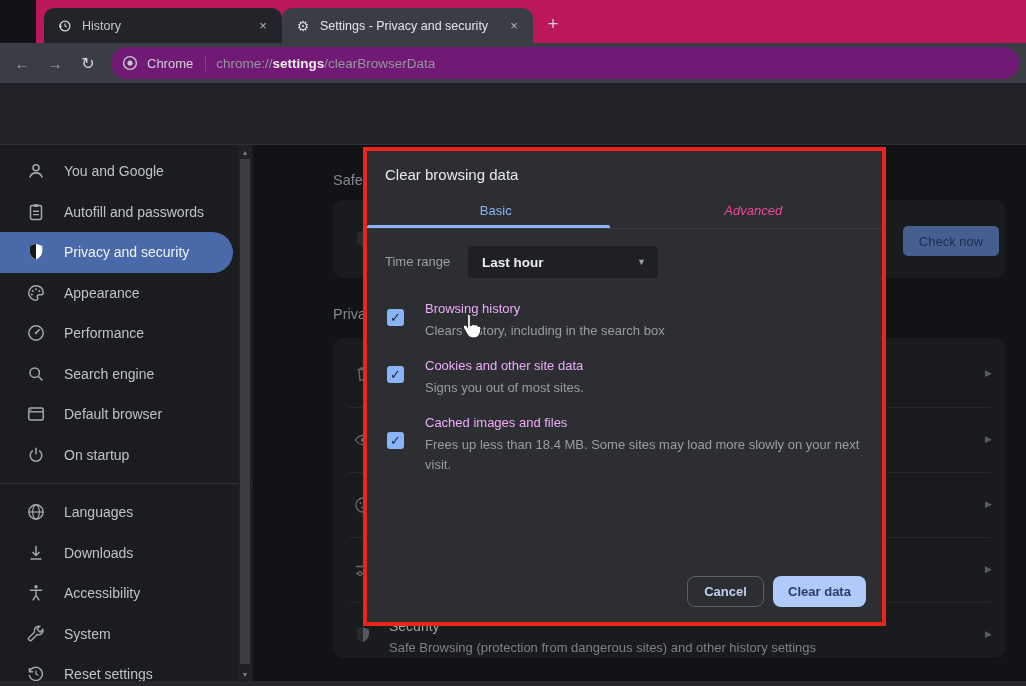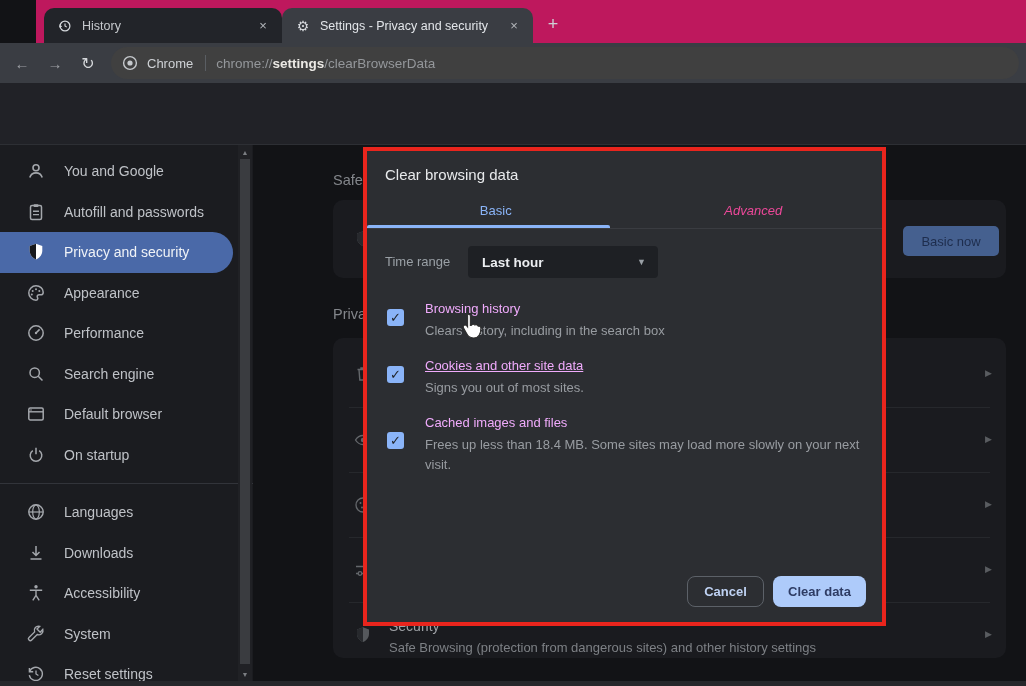--- a/index.html
+++ b/index.html
@@ -17,21 +17,21 @@
     display:flex; align-items:center; justify-content:center; color:#b4b7bb; font-size:13px; }
   #newtab { position:absolute; left:504px; top:11px; width:26px; height:26px; border-radius:50%;
     color:#ced1d5; font-size:18px; display:flex; align-items:center; justify-content:center; }
 
   
   #toolbar { position:absolute; left:0; top:43px; width:1026px; height:40px; background:#3a3d43; }
   .navbtn { position:absolute; top:7px; width:26px; height:26px; border-radius:50%; color:#9da0a5;
     font-size:15px; display:flex; align-items:center; justify-content:center; }
   #reload-btn { color:#d4d7da; font-size:16px; }
   #omnibox { position:absolute; left:111px; top:47px; width:908px; height:32px; border-radius:16px;
-    background:#404040; display:flex; align-items:center; font-size:13px; }
+    background:#701a75; display:flex; align-items:center; font-size:13px; }
   #omnibox .badge { margin:0 9px 0 11px; display:flex; }
   #omnibox .sitelabel { color:#cfd2d6; }
   #omnibox .sep { width:1px; height:16px; background:#5a5e63; margin:0 10px 0 12px; }
   .url-dim { color:#94979b; font-size:13.5px; }
   .url-bold { color:#eceae6; font-size:13.5px; font-weight:bold; }
 
   
   #sheader { position:absolute; left:0; top:83px; width:1026px; height:62px; background:#212227;
     border-bottom:1px solid #2d2f34; }
   #sheader .logo { position:absolute; left:19px; top:100px; }
@@ -295,21 +295,21 @@
 
 <div id="content">
   <div class="sec-head" style="top:27px;">Safety check</div>
   <div class="card" id="card1">
     <span class="row-icon" style="top:28px;">
       <svg width="22" height="22" viewBox="0 0 20 20">
           <path d="M10 2.2l6 2.2v4.3c0 4-2.5 6.8-6 8.4-3.5-1.6-6-4.4-6-8.4V4.4z" fill="#55585c"></path>
           <path d="M10 2.2L4 4.4v4.3c0 4 2.5 6.8 6 8.4z" fill="#27292d"></path>
         </svg>
     </span>
-    <button id="check-now">Basic now</button>
+    <button id="check-now">Check now</button>
   </div>
   <div class="sec-head" style="top:161px;">Privacy and security</div>
   <div class="card" id="card2">
     <div class="rowline" style="top:69px;"></div>
     <div class="rowline" style="top:134px;"></div>
     <div class="rowline" style="top:199px;"></div>
     <div class="rowline" style="top:264px;"></div>
 
     <span class="row-icon" style="top:26px;">
       <svg width="20" height="20" viewBox="0 0 20 20">
@@ -369,21 +369,21 @@
   <div id="tr-select">
     <span class="val">Last hour</span>
     <span class="caret">▼</span>
   </div>
 
   <span class="cb" style="top:158px;">✓</span>
   <div class="cb-title" style="top:150px;">Browsing history</div>
   <div class="cb-desc" style="top:170px;">Clears history, including in the search box</div>
 
   <span class="cb" style="top:215px;">✓</span>
-  <div class="cb-title" style="top:207px;text-decoration:underline;">Cookies and other site data</div>
+  <div class="cb-title" style="top:207px;">Cookies and other site data</div>
   <div class="cb-desc" style="top:227px;">Signs you out of most sites.</div>
 
   <span class="cb" style="top:281px;">✓</span>
   <div class="cb-title" style="top:264px;">Cached images and files</div>
   <div class="cb-desc" style="top:284px;">Frees up less than 18.4 MB. Some sites may load more slowly on your next visit.</div>
 
   <div id="dlg-buttons">
     <button id="btn-cancel">Cancel</button>
     <button id="btn-clear">Clear data</button>
   </div>

